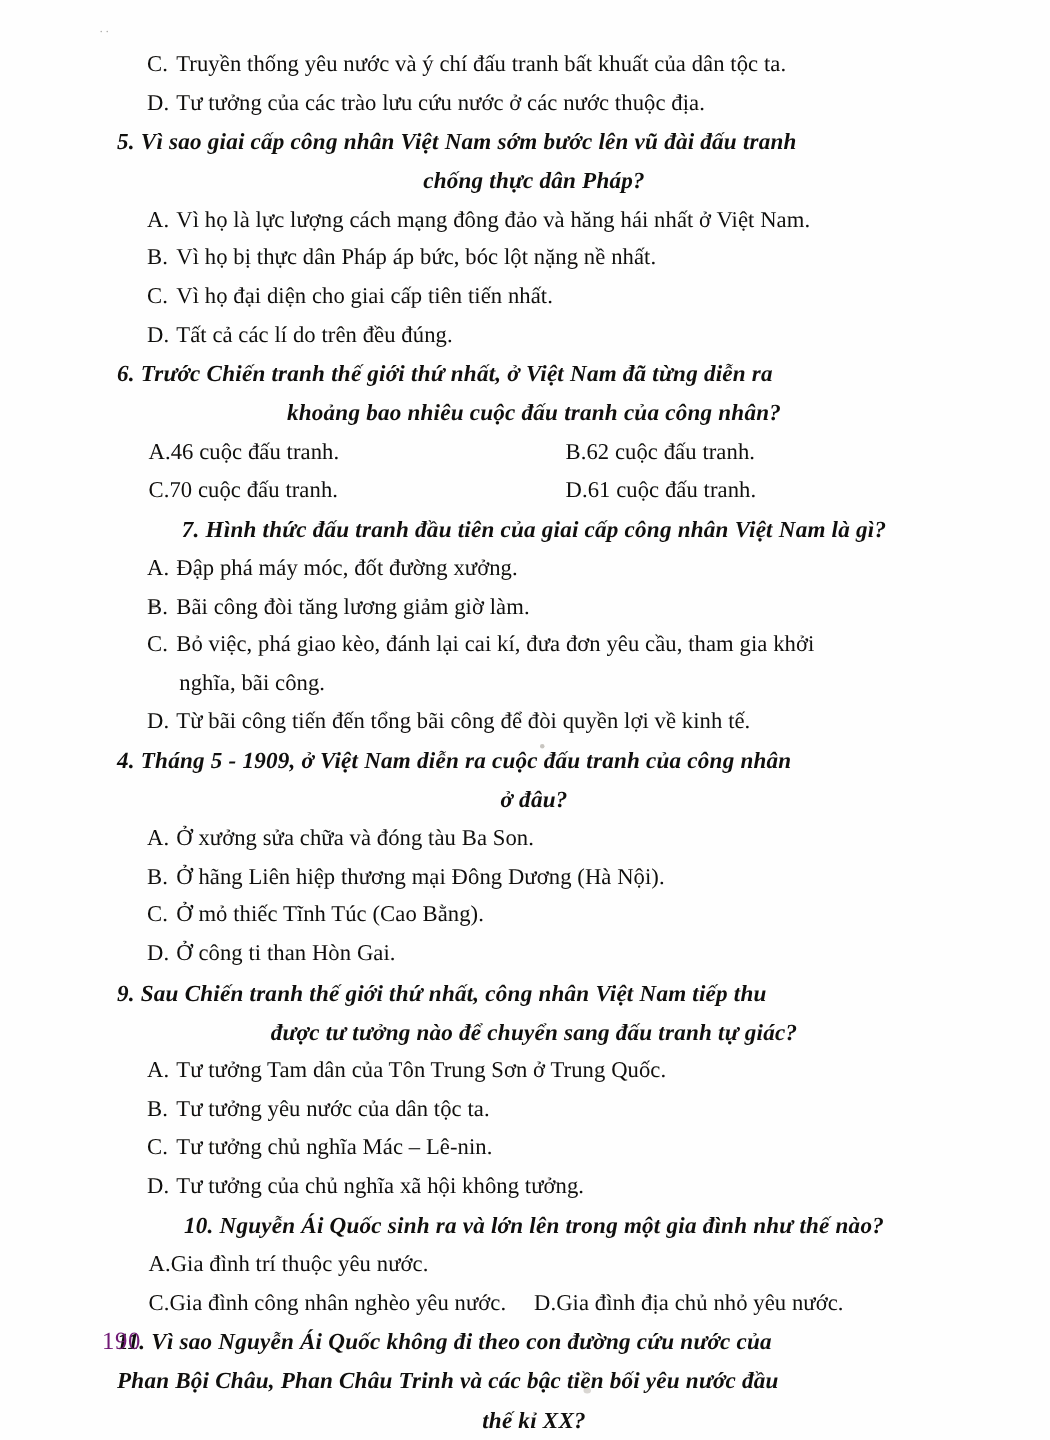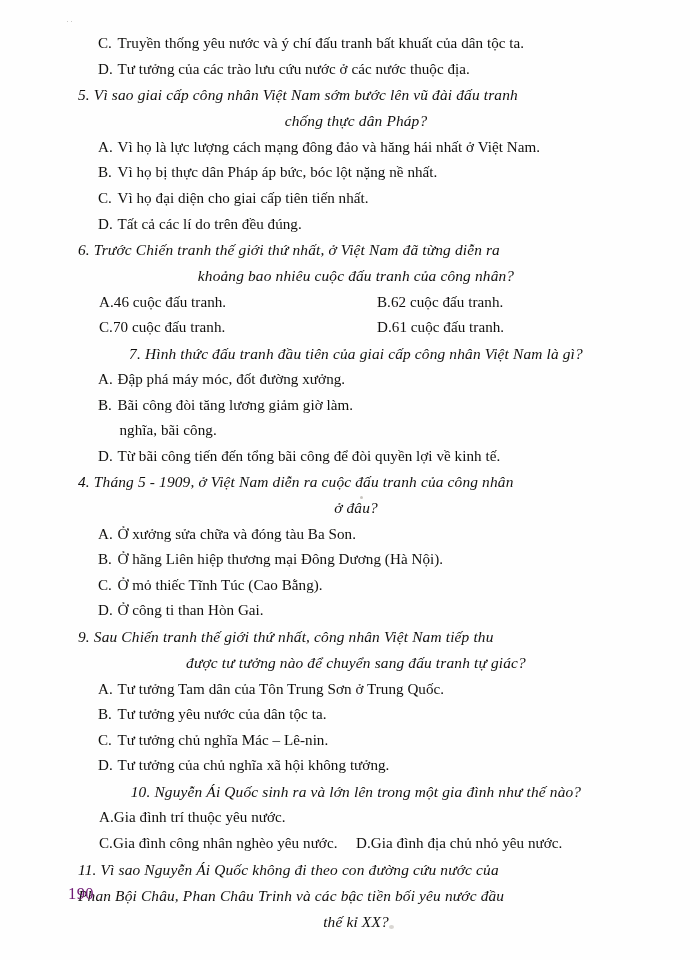--- a/index.html
+++ b/index.html
@@ -64,21 +64,21 @@
 
   #content {
     position: absolute;
     left: 78px;
     top: 31px;
     width: 556px;
   }
 
   
   .qline {
-    font-weight: normal;
+    font-weight: bold;
     font-style: italic;
     font-size: 15.4px;
     line-height: 26.3px;
     text-align: justify;
     text-justify: inter-word;
     letter-spacing: .15px;
     margin: 0;
   }
   .qline.last { text-align: center; }
 
@@ -157,20 +157,21 @@
     </div>
     <div class="optrow">
       <span class="col-a"><span class="lbl">C.</span><span>70 cuộc đấu tranh.</span></span>
       <span class="col-b"><span class="lbl">D.</span><span>61 cuộc đấu tranh.</span></span>
     </div>
 
     <p class="qline last">7. Hình thức đấu tranh đầu tiên của giai cấp công nhân Việt Nam là gì?</p>
     <p class="opt"><span class="lbl">A.</span><span>Đập phá máy móc, đốt đường xưởng.</span></p>
     <p class="opt"><span class="lbl">B.</span><span>Bãi công đòi tăng lương giảm giờ làm.</span></p>
     <p class="opt wrap">
+        <span class="firstline"><span class="lbl">C.</span><span>Bỏ việc, phá giao kèo, đánh lại cai kí, đưa đơn yêu cầu, tham gia khởi</span></span>
         <span class="body">nghĩa, bãi công.</span>
       </p>
     <p class="opt"><span class="lbl">D.</span><span>Từ bãi công tiến đến tổng bãi công để đòi quyền lợi về kinh tế.</span></p>
 
     <p class="qline">4. Tháng 5 - 1909, ở Việt Nam diễn ra cuộc đấu tranh của công nhân</p>
     <p class="qline last">ở đâu?</p>
     <p class="opt"><span class="lbl">A.</span><span>Ở xưởng sửa chữa và đóng tàu Ba Son.</span></p>
     <p class="opt"><span class="lbl">B.</span><span>Ở hãng Liên hiệp thương mại Đông Dương (Hà Nội).</span></p>
     <p class="opt"><span class="lbl">C.</span><span>Ở mỏ thiếc Tĩnh Túc (Cao Bằng).</span></p>
     <p class="opt"><span class="lbl">D.</span><span>Ở công ti than Hòn Gai.</span></p>

